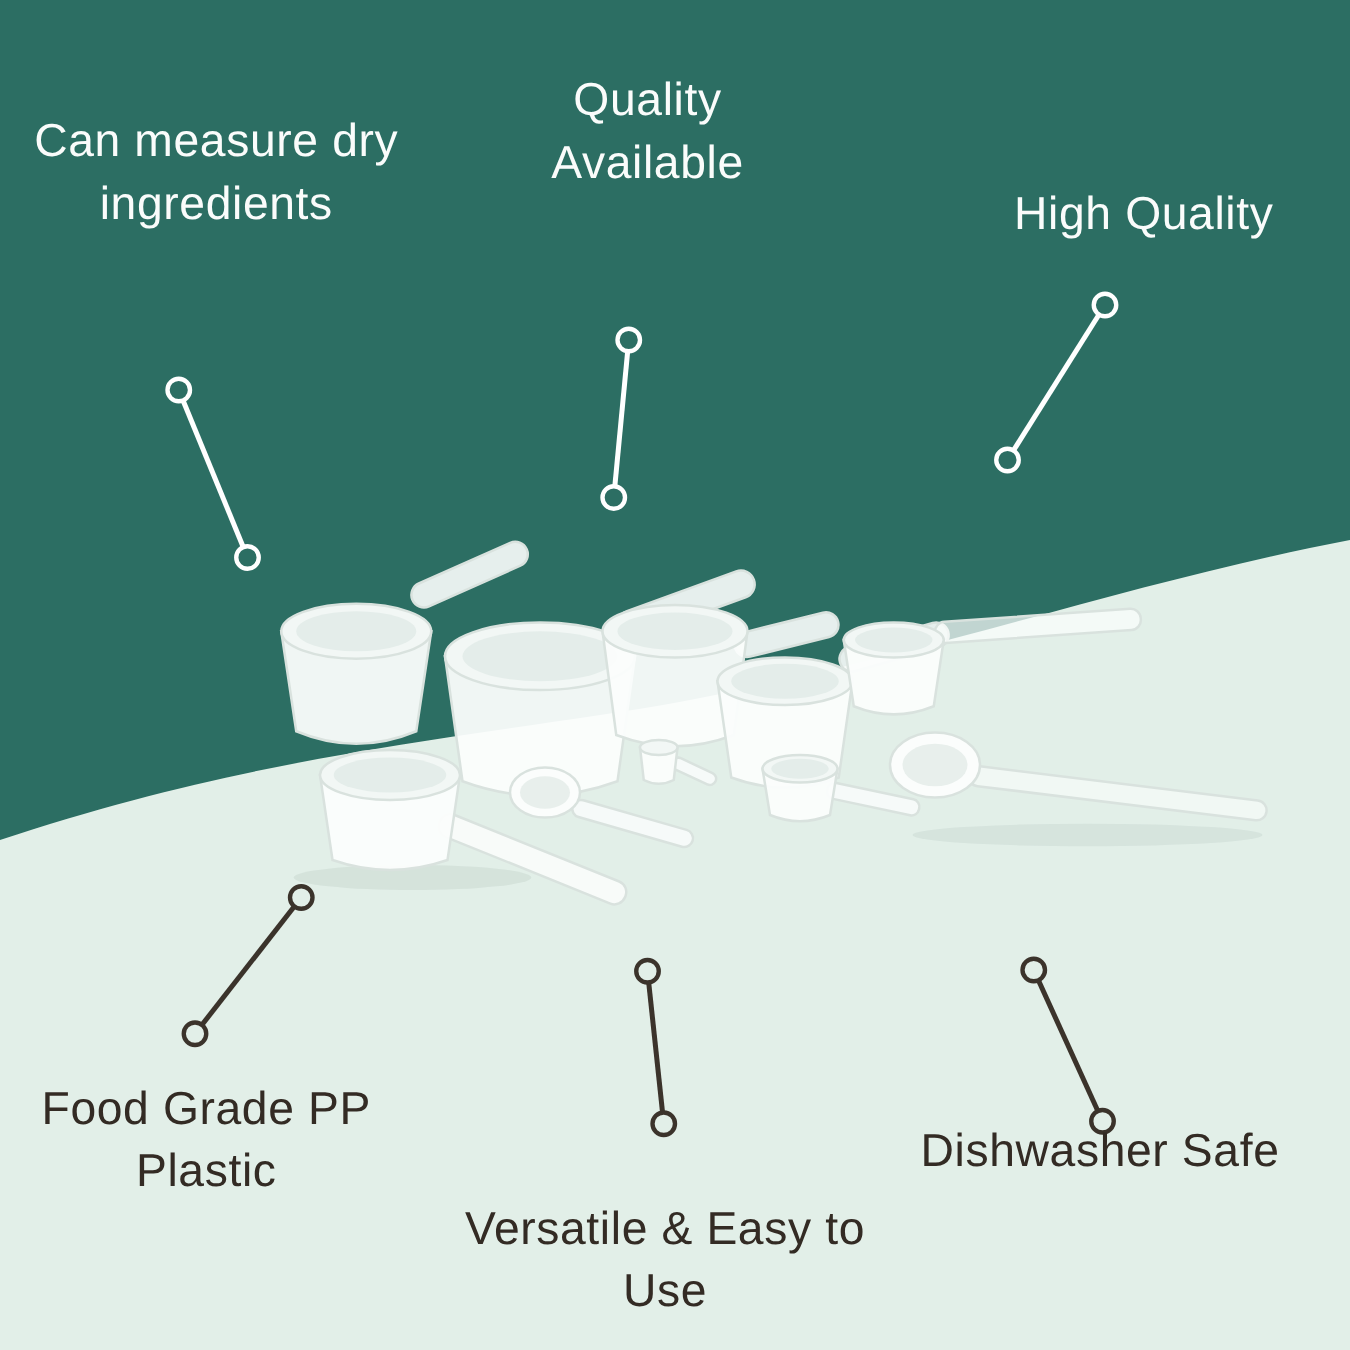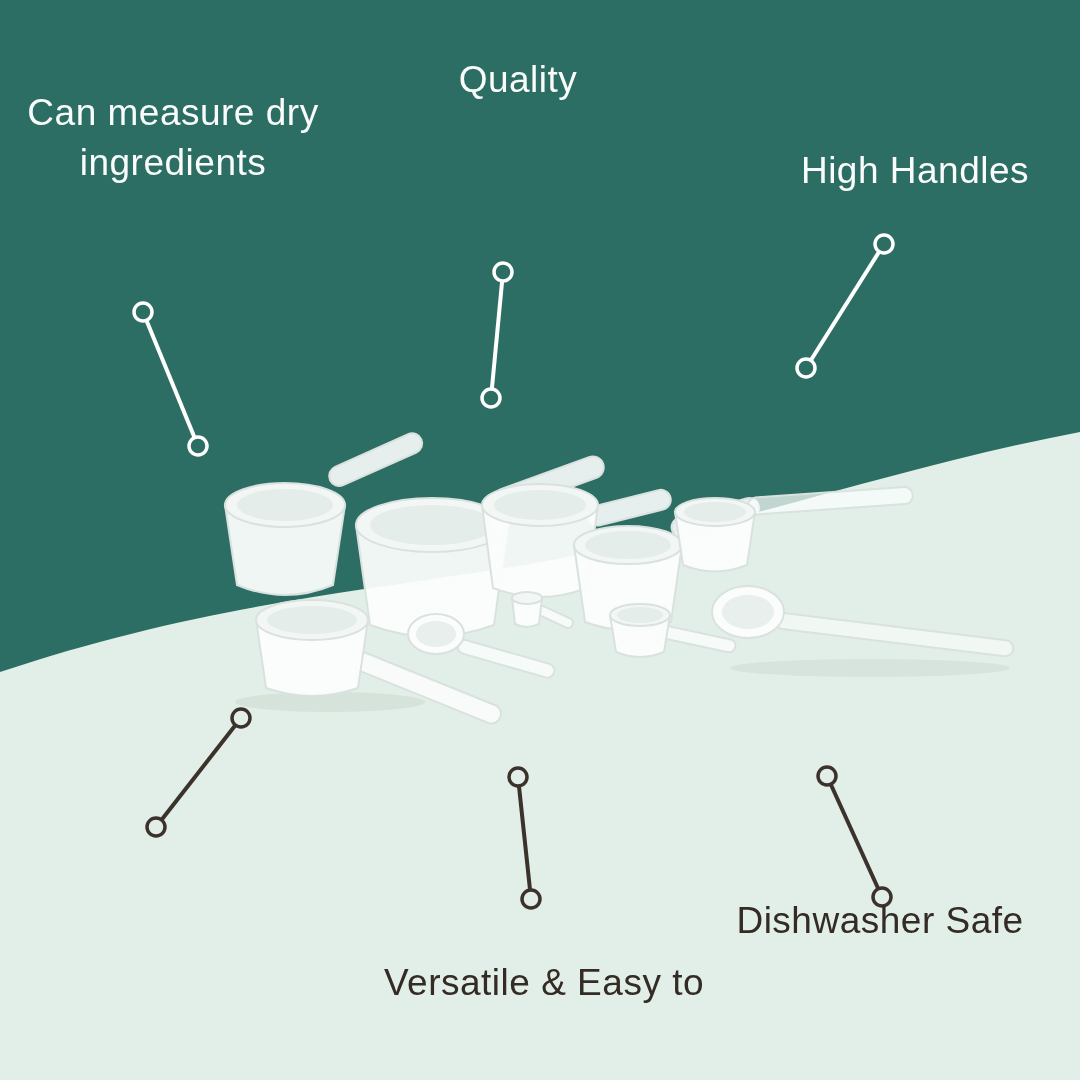--- a/index.html
+++ b/index.html
@@ -20,21 +20,21 @@
     letter-spacing:.5px;
     font-weight:400;
   }
   .callout span{display:block;}
   .callout.light{color:#FAFCFB;}
   .callout.dark{color:#332B24;}
   .c-measure{left:8px;   top:88px;  width:330px;}
   .c-handles{left:368px; top:55px;  width:300px;}
   .c-quality{left:760px; top:146px; width:310px;}
   .c-food{   left:5px;   top:862px; width:320px;}
-  .c-versatile{left:344px;top:958px;width:400px;}
+  .c-versatile{left:332px;top:958px;width:400px;}
   .c-dishwasher{left:690px;top:896px;width:380px;}
 </style>
 </head>
 <body>
 
 <div class="stage">
 
   <svg class="layer" viewBox="0 0 1080 1080" aria-hidden="true">
     <path d="M0,1080 L0,672 C 180,612 320,596 480,572 C 700,540 880,470 1080,432 L1080,1080 Z" fill="#E2EFE8"></path>
   </svg>
@@ -145,28 +145,34 @@
     </g>
   </svg>
 
   <div class="callout light c-measure">
     <span>Can measure dry</span>
     <span>ingredients</span>
   </div>
 
   <div class="callout light c-handles">
     <span>Quality</span>
+    <span>Available</span>
   </div>
 
   <div class="callout light c-quality">
-    <span>High Handles</span>
+    <span>High Quality</span>
   </div>
 
+  <div class="callout dark c-food">
+    <span>Food Grade PP</span>
+    <span>Plastic</span>
+  </div>
 
   <div class="callout dark c-versatile">
     <span>Versatile &amp; Easy to</span>
+    <span>Use</span>
   </div>
 
   <div class="callout dark c-dishwasher">
     <span>Dishwasher Safe</span>
   </div>
 
 </div>
 
 </body></html>

